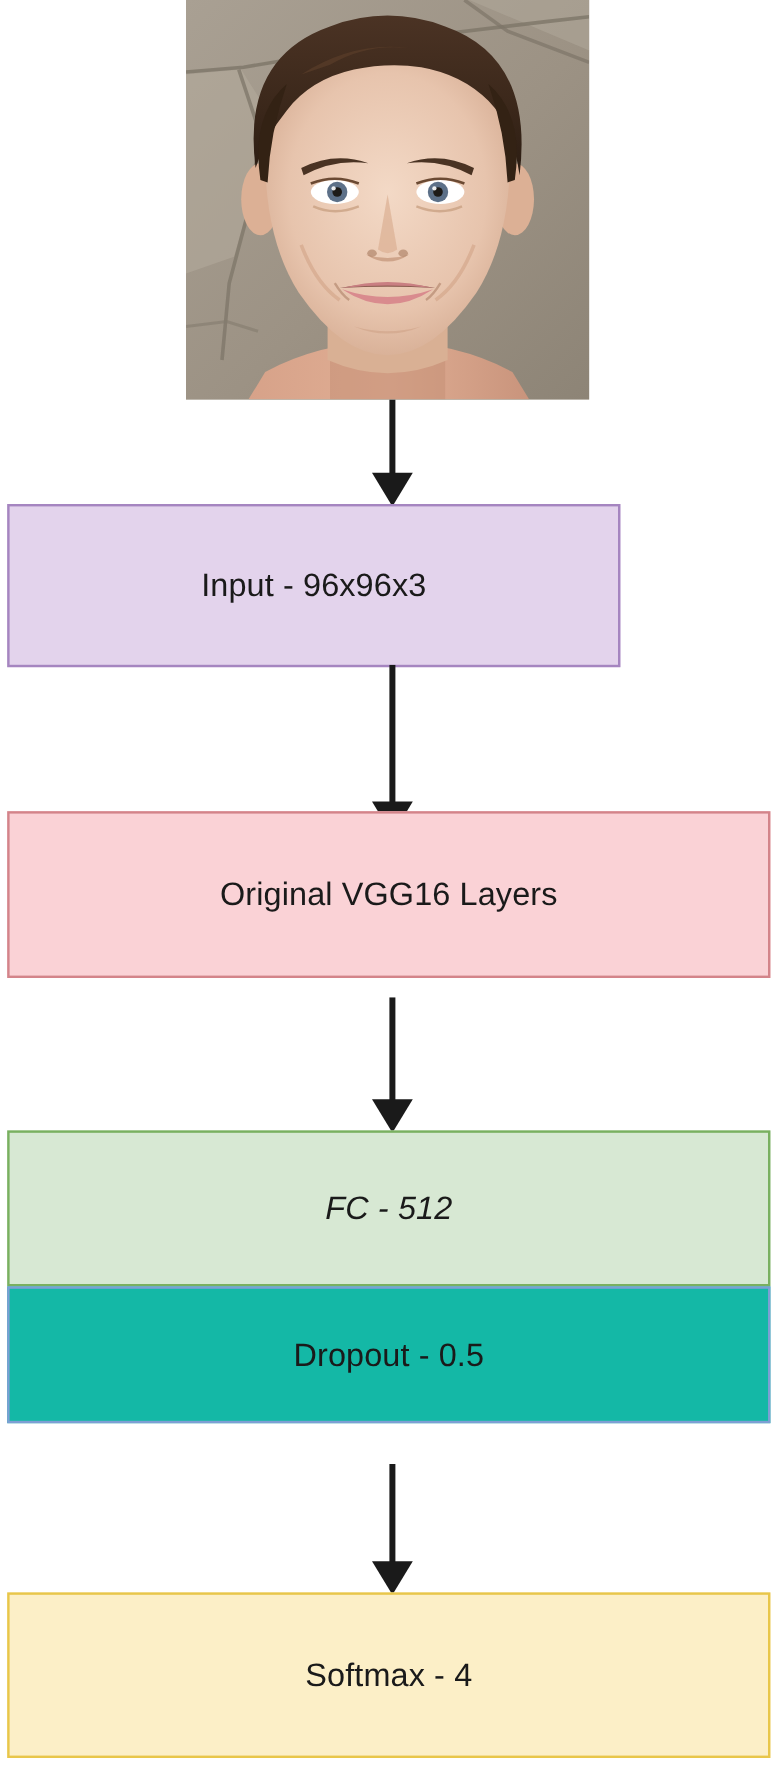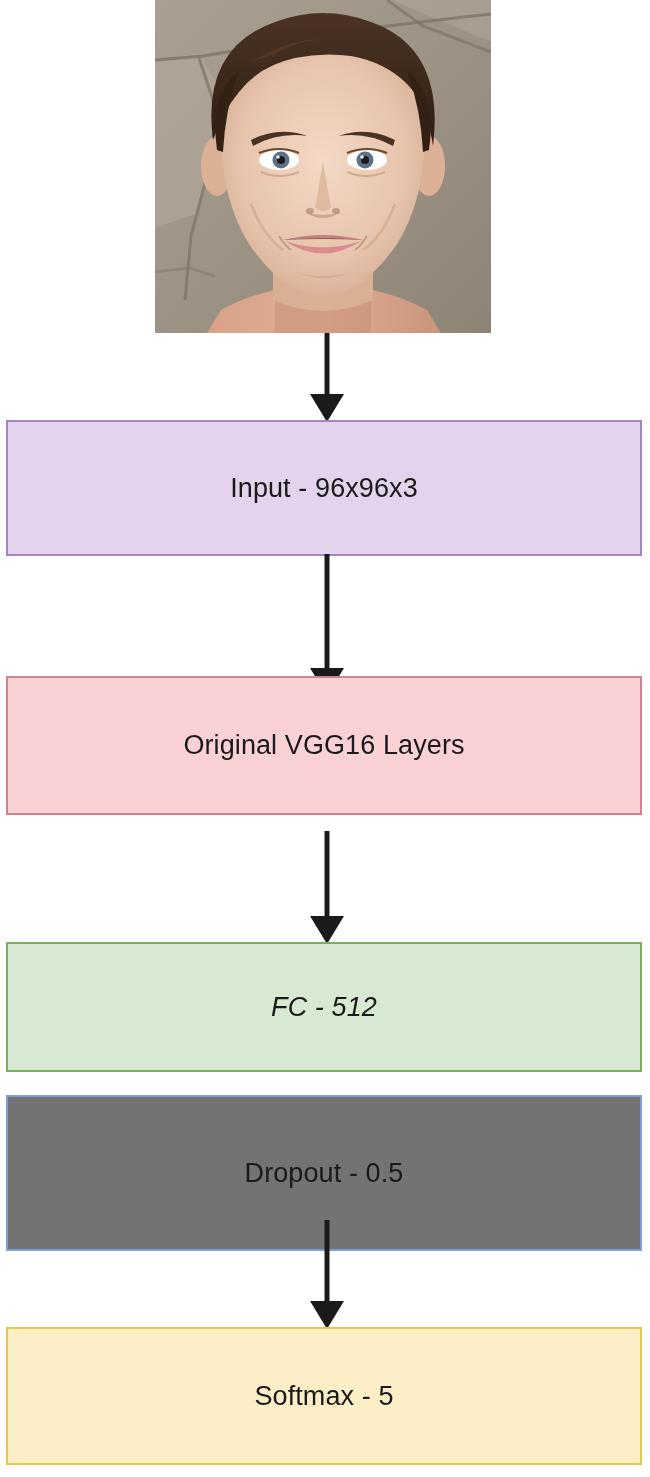--- a/index.html
+++ b/index.html
@@ -43,40 +43,39 @@
   .node .node-label {
     font-size: 27px;
     color: #1a1a1a;
     letter-spacing: 0.1px;
     line-height: 1;
     text-align: center;
     white-space: nowrap;
   }
 
   .node-input {
-    left: 6px;  top: 420px;  width: 636px; height: 136px;
+    left: 6px;  top: 420px;  width: 511px; height: 136px;
     background: #e3d3ec;
     border-color: #a585c0;
   }
   .node-vgg {
     left: 6px;  top: 676px;  width: 636px; height: 139px;
     background: #fad2d6;
     border-color: #d3848a;
   }
   .node-fc {
     left: 6px;  top: 942px;  width: 636px; height: 130px;
     background: #d7e8d3;
     border-color: #79b060;
     font-style: italic;
   }
   .node-dropout {
-    left: 6px;  top: 1072px; width: 636px; height: 156px;
-    background: #737373;
+    left: 6px;  top: 1072px; width: 636px; height: 114px;
+    background: #14b8a6;
     border-color: #7d9fd4;
-    margin-top: 23px;
   }
   .node-softmax {
     left: 6px;  top: 1327px; width: 636px; height: 138px;
     background: #fcefc7;
     border-color: #e8c64a;
   }
 
   
   .arrow {
     position: absolute;
@@ -219,16 +218,16 @@
   </div>
 
   <div class="arrow arrow-4">
     <svg width="650" height="109" viewBox="0 0 650 109">
       <line x1="327" y1="0" x2="327" y2="92" stroke="#1a1a1a" stroke-width="5"></line>
       <polygon points="327,109 310,81 344,81" fill="#1a1a1a"></polygon>
     </svg>
   </div>
 
   <div class="node node-softmax">
-    <span class="node-label">Softmax - 5</span>
+    <span class="node-label">Softmax - 4</span>
   </div>
 
 </div>
 
 </body></html>

